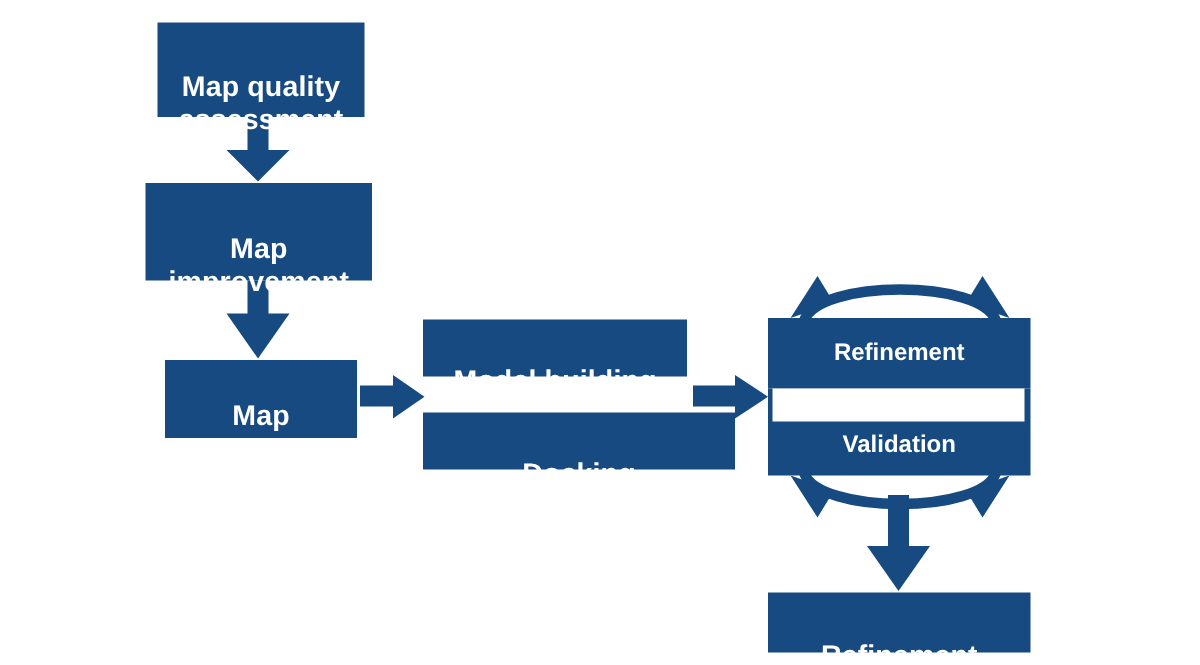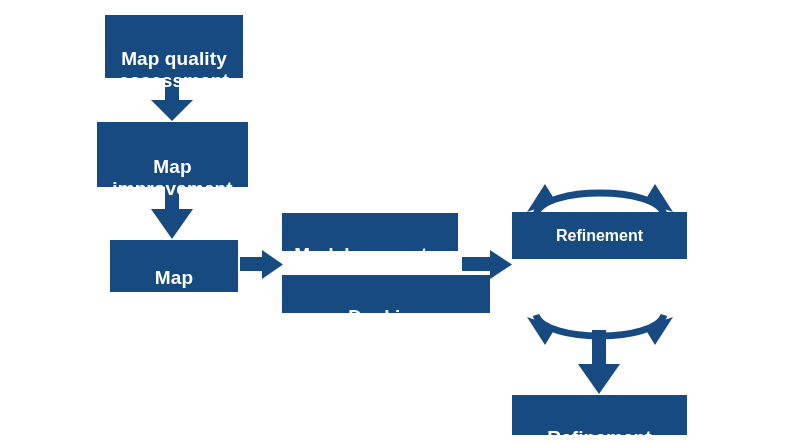--- a/index.html
+++ b/index.html
@@ -128,30 +128,33 @@
     <span class="node-label">Map
 improvement</span>
   </div>
 
   <div class="node" style="left:110px; top:240px; width:128px; height:52px;">
     <span class="node-label">Map
 symmetry</span>
   </div>
 
   <div class="node" style="left:282px; top:213px; width:176px; height:38px;">
-    <span class="node-label">Model symmetry</span>
+    <span class="node-label">Model building</span>
   </div>
 
   <div class="node" style="left:282px; top:275px; width:208px; height:38px;">
     <span class="node-label">Docking</span>
   </div>
 
   <div class="cycle-group" style="left:512px; top:212px; width:175px; height:105px;">
     <div class="cycle-half" style="top:0; height:47px;">
       <span>Refinement</span>
+    </div>
+    <div class="cycle-half" style="top:47px; height:58px;">
+      <span style="position:relative; top:9px;">Validation</span>
     </div>
     <div class="cycle-gap" style="left:3px; top:47px; width:168px; height:22px;"></div>
   </div>
 
   <div class="node" style="left:512px; top:395px; width:175px; height:40px;">
     <span class="node-label">Refinement</span>
   </div>
 
 </div>
 

